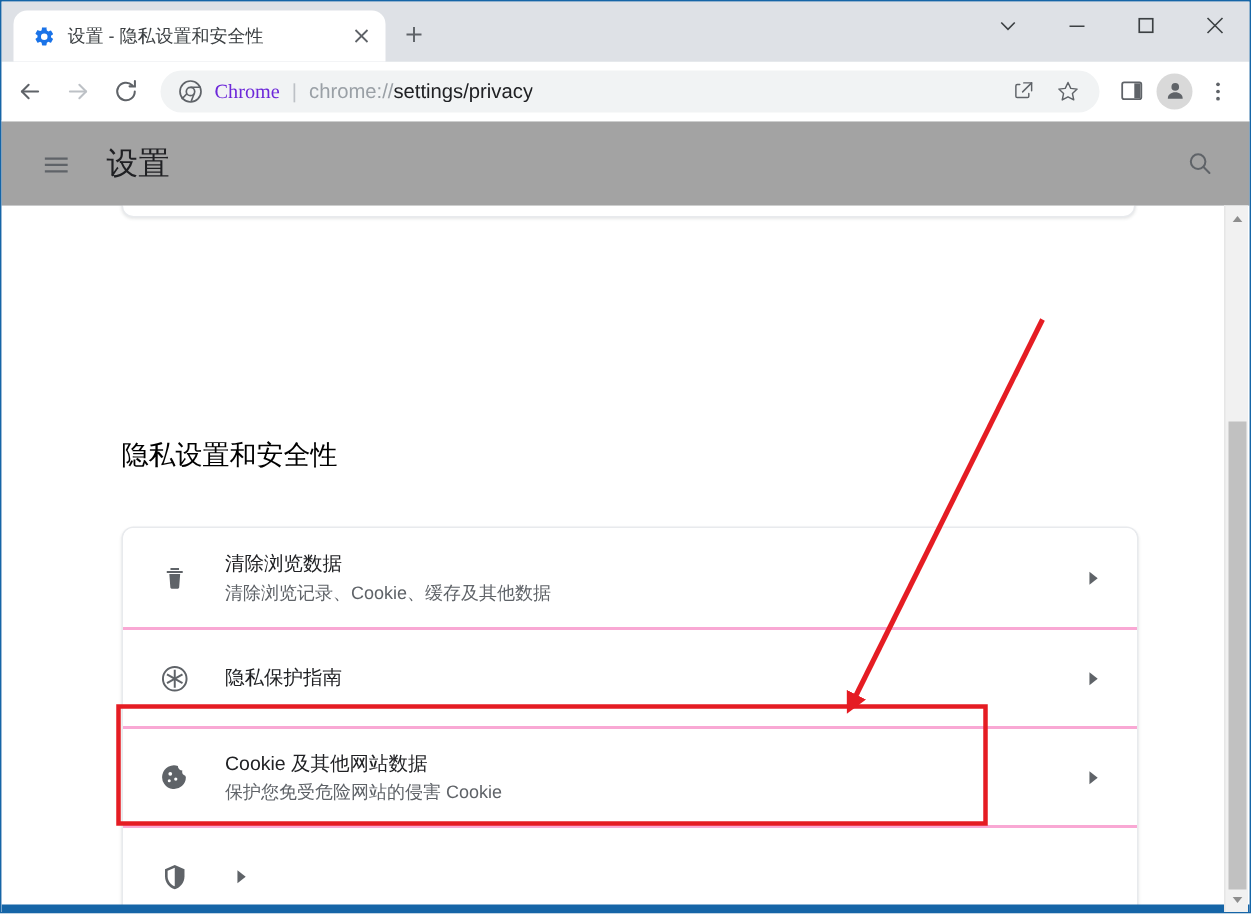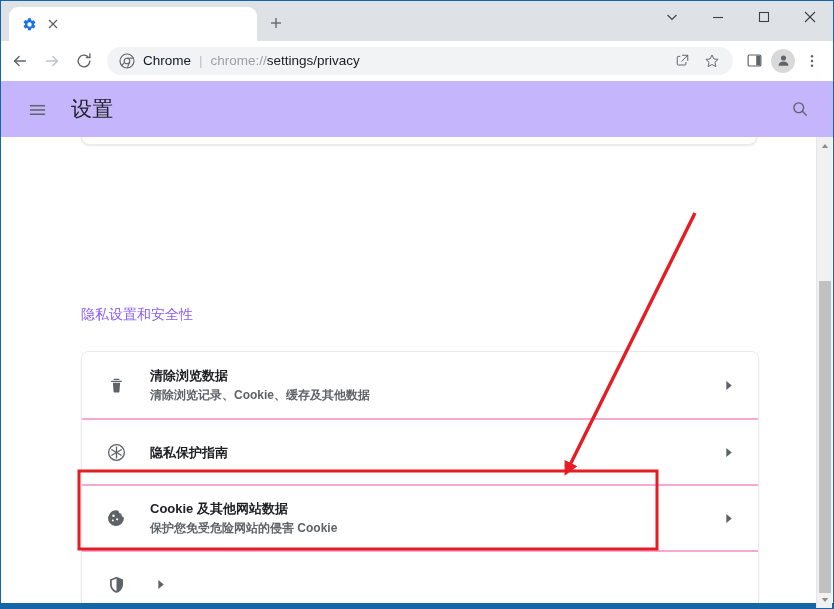--- a/index.html
+++ b/index.html
@@ -108,22 +108,23 @@
     display: flex;
     align-items: center;
     padding: 0 10px 0 12px;
     margin: 0 4px 0 6px;
     gap: 8px;
     min-width: 0;
   }
   #omnibox .chrome-logo { width: 16px; height: 16px; flex: 0 0 16px; }
   .omni-scheme {
     font-size: 13.5px;
-    color: #0f172a;
+    color: #6d28d9;
     white-space: nowrap;
+    font-family: Liberation Serif, serif;
   }
   .omni-sep {
     color: #bdc1c6;
     font-size: 13.5px;
     margin: 0 1px;
   }
   .omni-url {
     font-size: 13.5px;
     color: #9aa0a6;
     white-space: nowrap;
@@ -141,21 +142,21 @@
     width: 24px; height: 24px;
     border-radius: 50%;
     background: #d9d9d9;
     display: flex; align-items: center; justify-content: center;
     color: #5f6368;
   }
 
   
   #settings-header {
     height: 56px;
-    background: #c4b5fd;
+    background: #a3a3a3;
     display: flex;
     align-items: center;
     padding: 0 20px 0 24px;
     position: relative;
     z-index: 5;
   }
   #hamburger {
     width: 24px; height: 24px;
     display: flex; align-items: center; justify-content: center;
     color: #5f6368;
@@ -188,24 +189,24 @@
     height: 16px;
     background: #ffffff;
     border: 1px solid #e8eaed;
     border-radius: 0 0 8px 8px;
     box-shadow: 0 1px 2px rgba(60,64,67,0.12);
   }
 
   #section-title {
     position: absolute;
     left: 80px;
-    top: 178px;
+    top: 166px;
     transform: translateY(-50%);
-    font-size: 14px;
-    color: #8b5cf6;
+    font-size: 18px;
+    color: #000000;
     font-weight: 500;
   }
 
   #card {
     position: absolute;
     left: 80px;
     top: 214px;
     width: 678px;
     background: #ffffff;
     border: 1px solid #e8eaed;
@@ -222,21 +223,21 @@
     background: #ffffff;
   }
   .row:first-child { border-top: none; }
   .row-icon {
     width: 24px; height: 24px;
     flex: 0 0 24px;
     display: flex; align-items: center; justify-content: center;
     color: #5f6368;
     margin-right: 22px;
   }
-  .row-text { flex: 1 1 auto; min-width: 0; font-weight: bold; }
+  .row-text { flex: 1 1 auto; min-width: 0; }
   .row-title {
     font-size: 13px;
     color: #202124;
     line-height: 18px;
     white-space: nowrap;
   }
   .row-sub {
     font-size: 12px;
     color: #5f6368;
     line-height: 18px;
@@ -299,20 +300,21 @@
 
 <div id="window">
 
   <div id="tabstrip">
     <div class="tab">
       <span class="tab-favicon">
         <svg width="15" height="15" viewBox="0 0 24 24" fill="#1a73e8">
           <path d="M19.14 12.94a7.07 7.07 0 0 0 .06-.94 7.07 7.07 0 0 0-.06-.94l2.03-1.58a.5.5 0 0 0 .12-.62l-1.92-3.32a.5.5 0 0 0-.6-.22l-2.39.96a7.02 7.02 0 0 0-1.62-.94l-.36-2.54A.5.5 0 0 0 13.9 2h-3.8a.5.5 0 0 0-.5.42l-.36 2.54c-.58.24-1.12.56-1.62.94l-2.39-.96a.5.5 0 0 0-.6.22L2.71 8.48a.5.5 0 0 0 .12.62l2.03 1.58c-.04.31-.06.63-.06.94s.02.63.06.94l-2.03 1.58a.5.5 0 0 0-.12.62l1.92 3.32c.12.22.38.3.6.22l2.39-.96c.5.38 1.04.7 1.62.94l.36 2.54c.04.24.25.42.5.42h3.8c.25 0 .46-.18.5-.42l.36-2.54c.58-.24 1.12-.56 1.62-.94l2.39.96c.22.08.48 0 .6-.22l1.92-3.32a.5.5 0 0 0-.12-.62l-2.03-1.58zM12 15.5A3.5 3.5 0 1 1 15.5 12 3.5 3.5 0 0 1 12 15.5z"></path>
         </svg>
       </span>
+      <span class="tab-title">设置 - 隐私设置和安全性</span>
       <span class="tab-close">
         <svg width="10" height="10" viewBox="0 0 10 10" stroke="currentColor" stroke-width="1.2">
           <line x1="1" y1="1" x2="9" y2="9"></line>
             <line x1="9" y1="1" x2="1" y2="9"></line>
         </svg>
       </span>
     </div>
     <div class="newtab">
       <svg width="12" height="12" viewBox="0 0 12 12" stroke="currentColor" stroke-width="1.3">
         <line x1="6" y1="1" x2="6" y2="11"></line>

